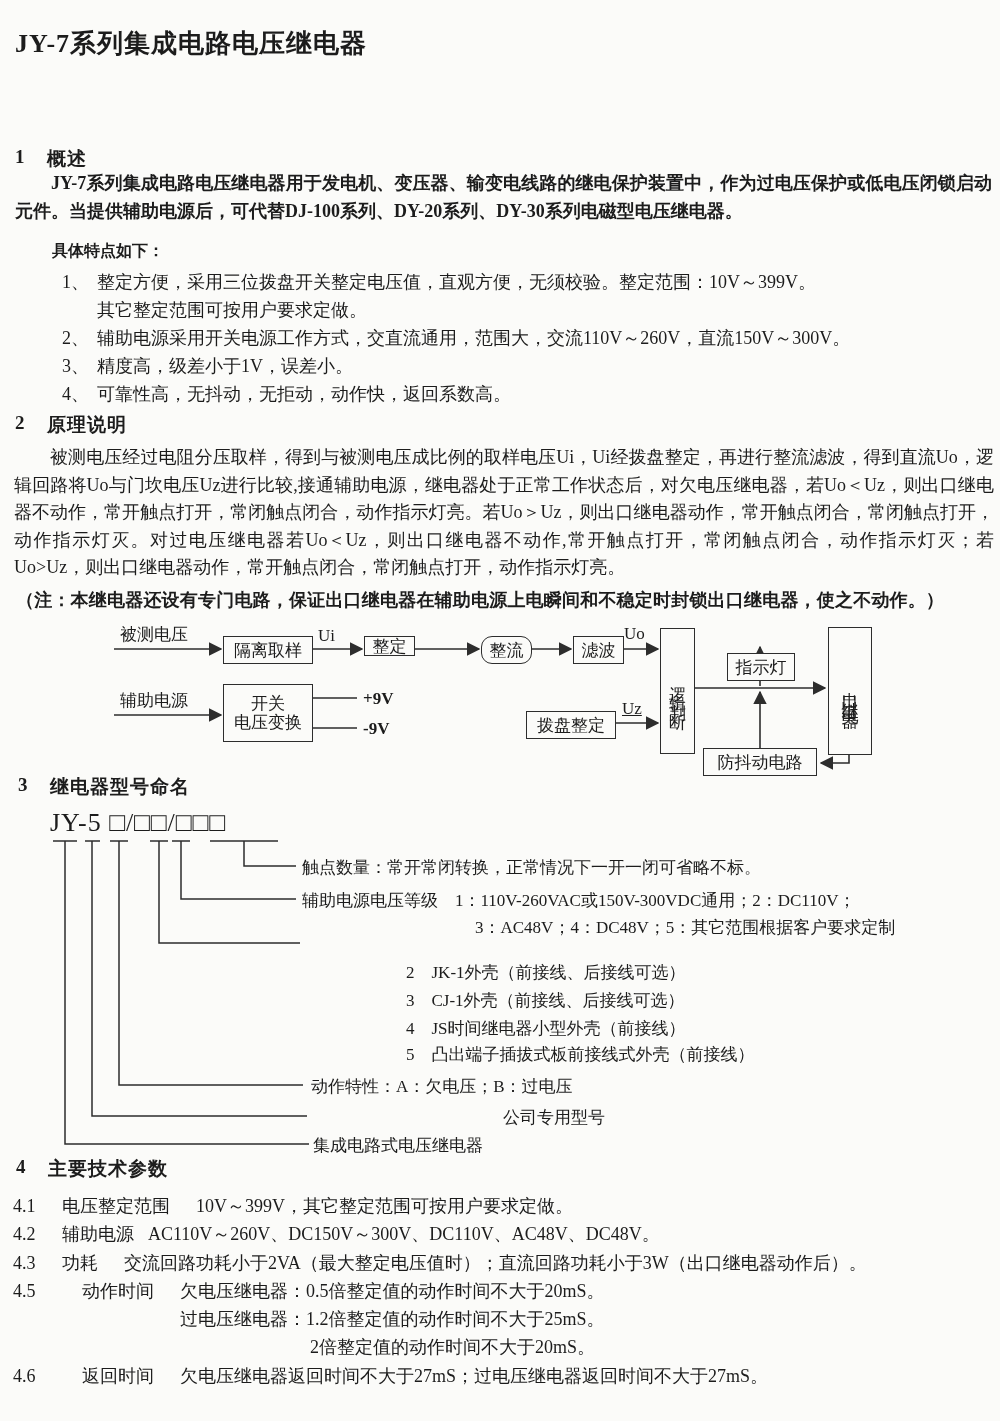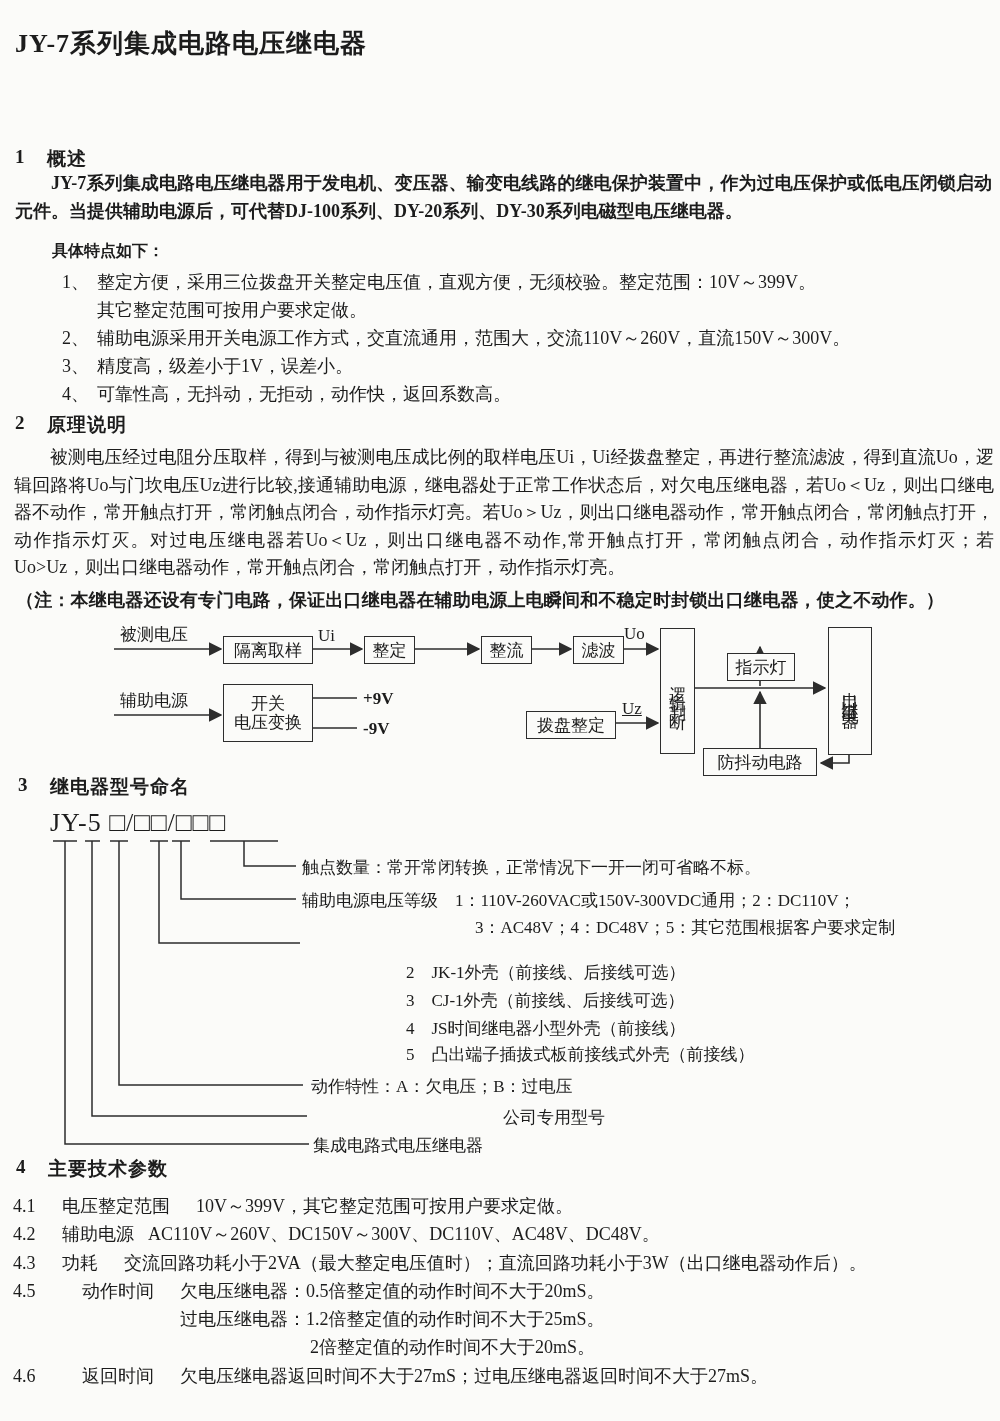--- a/index.html
+++ b/index.html
@@ -105,22 +105,22 @@
     </g>
   </svg>
   <div class="dlabel" style="left:120px;top:10px;">被测电压</div>
   <div class="dlabel" style="left:120px;top:76px;">辅助电源</div>
   <div class="dlabel sig" style="left:318px;top:13px;">Ui</div>
   <div class="dlabel sig" style="left:624px;top:11px;">Uo</div>
   <div class="dlabel sig" style="left:622px;top:86px;text-decoration:underline;">Uz</div>
   <div class="dlabel sig" style="left:363px;top:76px;font-weight:bold;">+9V</div>
   <div class="dlabel sig" style="left:363px;top:106px;font-weight:bold;">-9V</div>
   <div class="dbox" style="left:223px;top:23px;width:90px;height:28px;">隔离取样</div>
-  <div class="dbox" style="left:364px;top:23px;width:51px;height:28px;">整定</div>
-  <div class="dbox" style="left:481px;top:23px;width:51px;height:28px;">整流</div>
+  <div class="dbox" style="left:364px;top:23px;width:51px;height:20px;">整定</div>
+  <div class="dbox" style="left:481px;top:23px;width:51px;height:28px;border-radius:11px;">整流</div>
   <div class="dbox" style="left:573px;top:23px;width:51px;height:28px;">滤波</div>
   <div class="dbox vert" style="left:660px;top:15px;width:35px;height:126px;letter-spacing:9px;">逻辑判断</div>
   <div class="dbox" style="left:727px;top:3px;width:68px;height:28px;margin-top:37px;">指示灯</div>
   <div class="dbox vert" style="left:828px;top:14px;width:44px;height:128px;letter-spacing:5px;">出口继电器</div>
   <div class="dbox" style="left:223px;top:71px;width:90px;height:58px;white-space:pre-line;">开关
 电压变换</div>
   <div class="dbox" style="left:526px;top:98px;width:90px;height:28px;">拨盘整定</div>
   <div class="dbox" style="left:703px;top:135px;width:114px;height:28px;">防抖动电路</div>
 </div>
 

